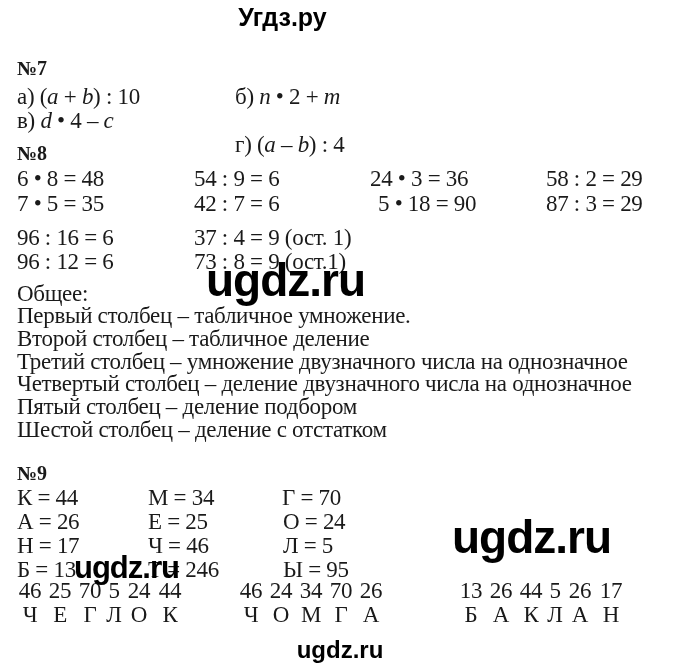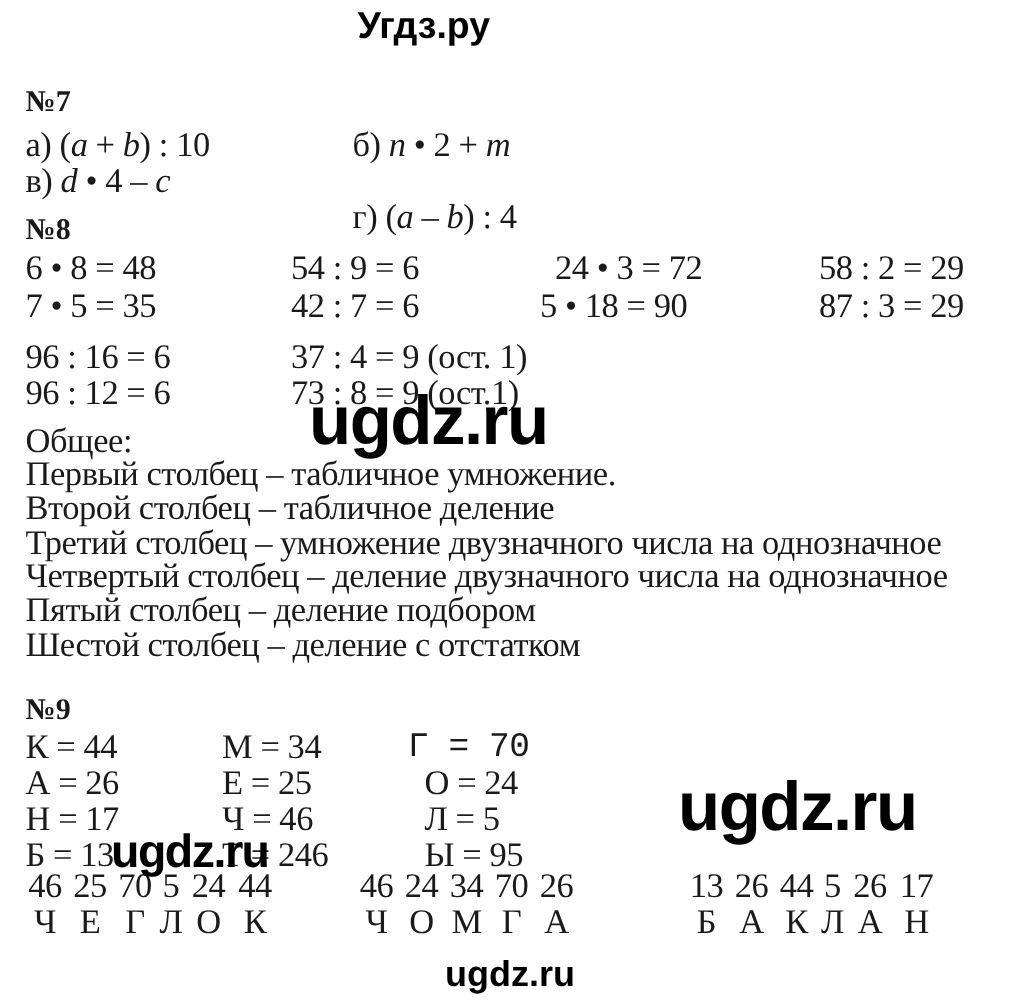--- a/index.html
+++ b/index.html
@@ -33,45 +33,45 @@
 </div>
 <div class="abs t" style="left:235px; top:110px;margin-top:24px;">
   <span>г)</span>
   <span>(<i>a</i> – <i>b</i>) : 4</span>
 </div>
 
 <div class="abs hdr" style="left:17px; top:142px;">№8</div>
 
 <div class="abs t" style="left:17px; top:168px;">6 • 8 = 48</div>
 <div class="abs t" style="left:194px; top:168px;">54 : 9 = 6</div>
-<div class="abs t" style="left:370px; top:168px;">24 • 3 = 72</div>
+<div class="abs t" style="left:370px; top:168px;">24 • 3 = 36</div>
 <div class="abs t" style="left:546px; top:168px;">58 : 2 = 29</div>
 <div class="abs t" style="left:17px; top:193px;">7 • 5 = 35</div>
 <div class="abs t" style="left:194px; top:193px;">42 : 7 = 6</div>
-<div class="abs t" style="left:360px; top:193px;">5 • 18 = 90</div>
+<div class="abs t" style="left:378px; top:193px;">5 • 18 = 90</div>
 <div class="abs t" style="left:546px; top:193px;">87 : 3 = 29</div>
 
 <div class="abs t" style="left:17px; top:227px;">96 : 16 = 6</div>
 <div class="abs t" style="left:194px; top:227px;">37 : 4 = 9 (ост. 1)</div>
 <div class="abs t" style="left:17px; top:251px;">96 : 12 = 6</div>
 <div class="abs t" style="left:194px; top:251px;">73 : 8 = 9 (ост.1)</div>
 
 <div class="abs t" style="left:17px; top:283px;">Общее:</div>
 <div class="abs t" style="left:17px; top:305px;">Первый столбец – табличное умножение.</div>
 <div class="abs t" style="left:17px; top:328px;">Второй столбец – табличное деление</div>
 <div class="abs t" style="left:17px; top:351px;">Третий столбец – умножение двузначного числа на однозначное</div>
 <div class="abs t" style="left:17px; top:373px;">Четвертый столбец – деление двузначного числа на однозначное</div>
 <div class="abs t" style="left:17px; top:396px;">Пятый столбец – деление подбором</div>
 <div class="abs t" style="left:17px; top:419px;">Шестой столбец – деление с отстатком</div>
 
 <div class="abs hdr" style="left:17px; top:462px;">№9</div>
 
 <div class="abs t" style="left:17px; top:487px;">К = 44</div>
 <div class="abs t" style="left:148px; top:487px;">М = 34</div>
-<div class="abs t" style="left:272px; top:487px;font-family:Liberation Mono, monospace;">Г = 70</div>
+<div class="abs t" style="left:282px; top:487px;">Г = 70</div>
 <div class="abs t" style="left:17px; top:511px;">А = 26</div>
 <div class="abs t" style="left:148px; top:511px;">Е = 25</div>
 <div class="abs t" style="left:283px; top:511px;">О = 24</div>
 <div class="abs t" style="left:17px; top:535px;">Н = 17</div>
 <div class="abs t" style="left:148px; top:535px;">Ч = 46</div>
 <div class="abs t" style="left:283px; top:535px;">Л = 5</div>
 <div class="abs t" style="left:17px; top:559px;">Б = 13</div>
 <div class="abs t" style="left:148px; top:559px;">Т = 246</div>
 <div class="abs t" style="left:283px; top:559px;">Ы = 95</div>
 

